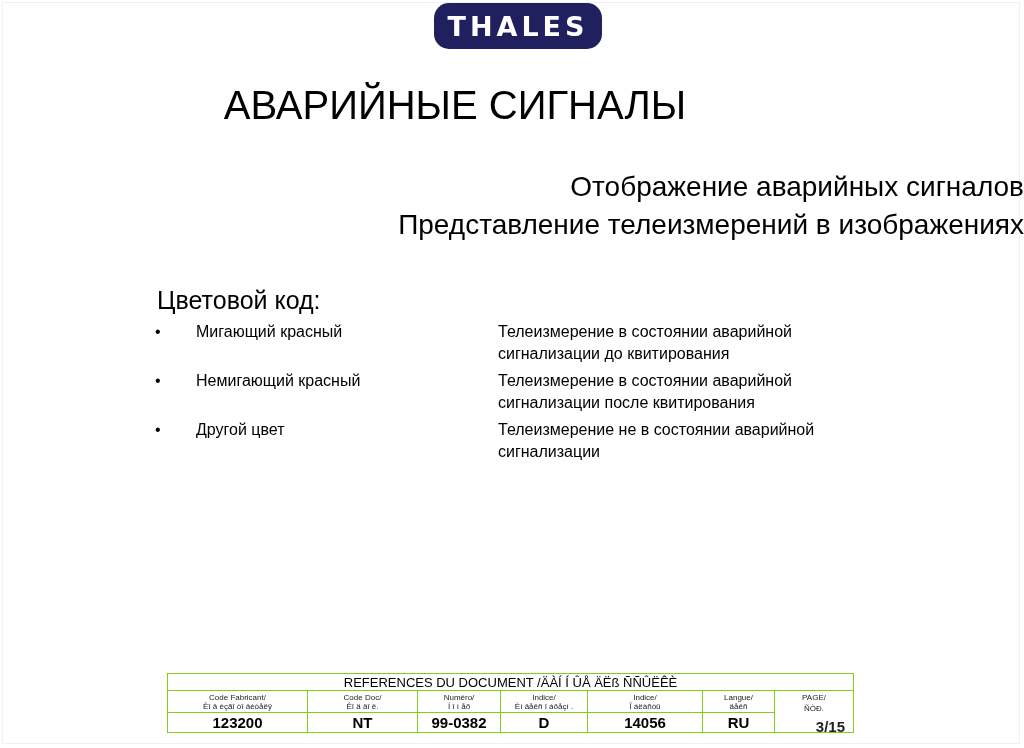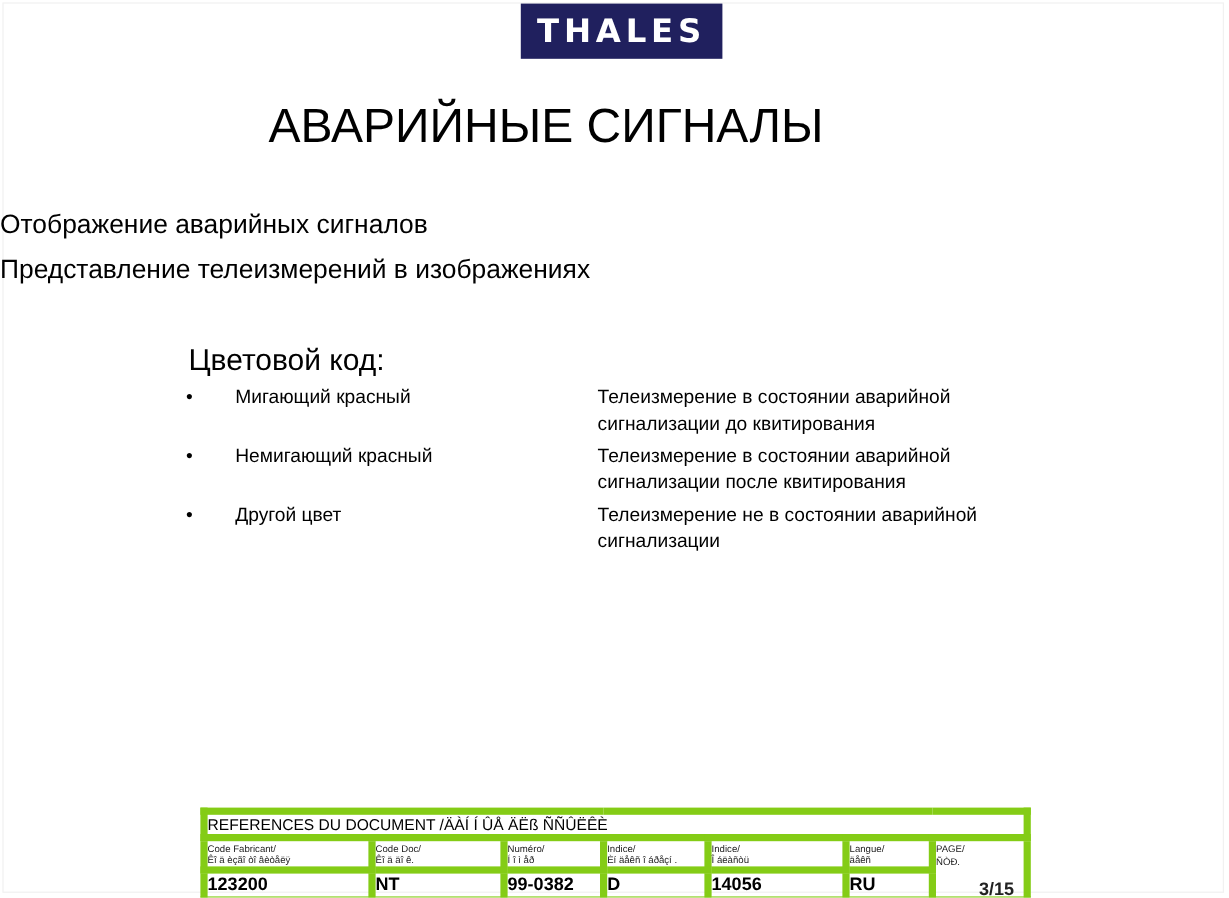--- a/index.html
+++ b/index.html
@@ -6,52 +6,52 @@
   body {
     width:1024px; height:748px; background:#ffffff; position:relative; overflow:hidden;
     font-family:"Liberation Sans", sans-serif; color:#000;
   }
   .page-frame {
     position:absolute; left:2px; top:2px; width:1018px; height:742px;
     border:1px solid #f1f1f1; box-sizing:border-box;
   }
   .logo {
     position:absolute; left:434px; top:3px; width:168px; height:46px;
-    background:#20205e; display:flex; align-items:center; justify-content:center;
+    background:#20205e; display:flex; align-items:center; justify-content:center;border-radius:15px;
   }
   .logo-text {
     color:#ffffff; font-family:"DejaVu Sans", sans-serif; font-weight:bold;
     font-size:27px; letter-spacing:4px; position:relative;
   }
   .title {
     position:absolute; left:0; top:82px; width:910px; text-align:center;
     font-size:40px; line-height:46px;
   }
   .subtitle {
-    position:absolute; left:0; width:1024px; text-align:left; font-size:22px; line-height:26px;
+    position:absolute; left:0; width:1024px; text-align:right; font-size:28px; line-height:26px;
   }
   .sub1 { top:174px; }
   .sub2 { top:212px; }
   .section-heading {
     position:absolute; left:157px; top:286px; font-size:25px; line-height:28px;
   }
   .legend-row { position:absolute; left:0; width:1024px; font-size:16px; line-height:22px; }
   .bullet { position:absolute; left:155px; }
   .legend-term { position:absolute; left:196px; }
   .legend-desc { position:absolute; left:498px; width:390px; }
   .row1 { top:321px; }
   .row2 { top:370px; }
   .row3 { top:419px; }
 
   .ref-table {
     position:absolute; left:167px; top:673px; width:686px;
     border-collapse:collapse; table-layout:fixed;
   }
   .ref-table td {
-    border:6px solid #84cc16; text-align:left; padding:0; vertical-align:middle;
+    border:1px solid #84cc16; text-align:center; padding:0; vertical-align:middle;
   }
   .ref-head td { height:16px; font-size:13px; line-height:15px; }
   .ref-labels td { height:21px; font-size:8px; line-height:9px; color:#222; }
   .ref-values td { height:19px; font-size:15px; font-weight:bold; line-height:18px; }
   .page-cell { position:relative; vertical-align:top !important;margin-left:36px; }
   .page-label { display:block; font-size:8px; line-height:9px; padding-top:2px; color:#222; }
   .page-num {
     position:absolute; right:8px; bottom:-4px; font-size:15px; font-weight:bold; line-height:18px;
   }
 </style>

